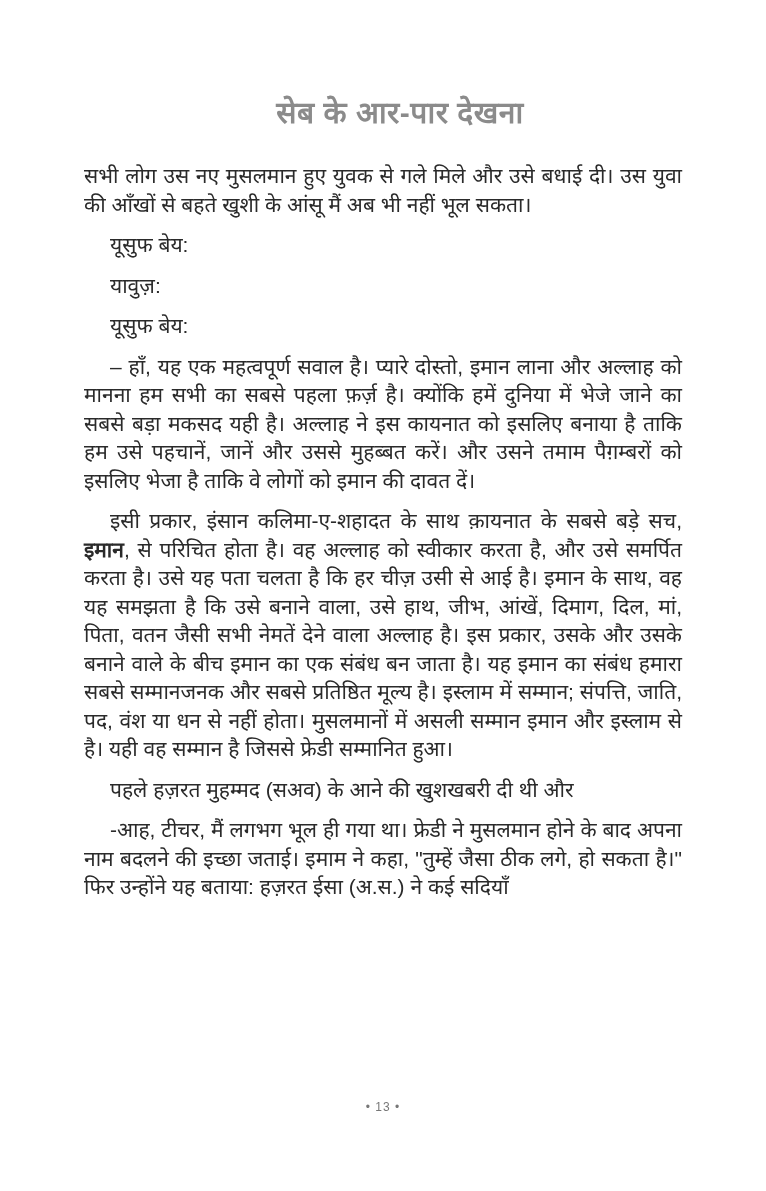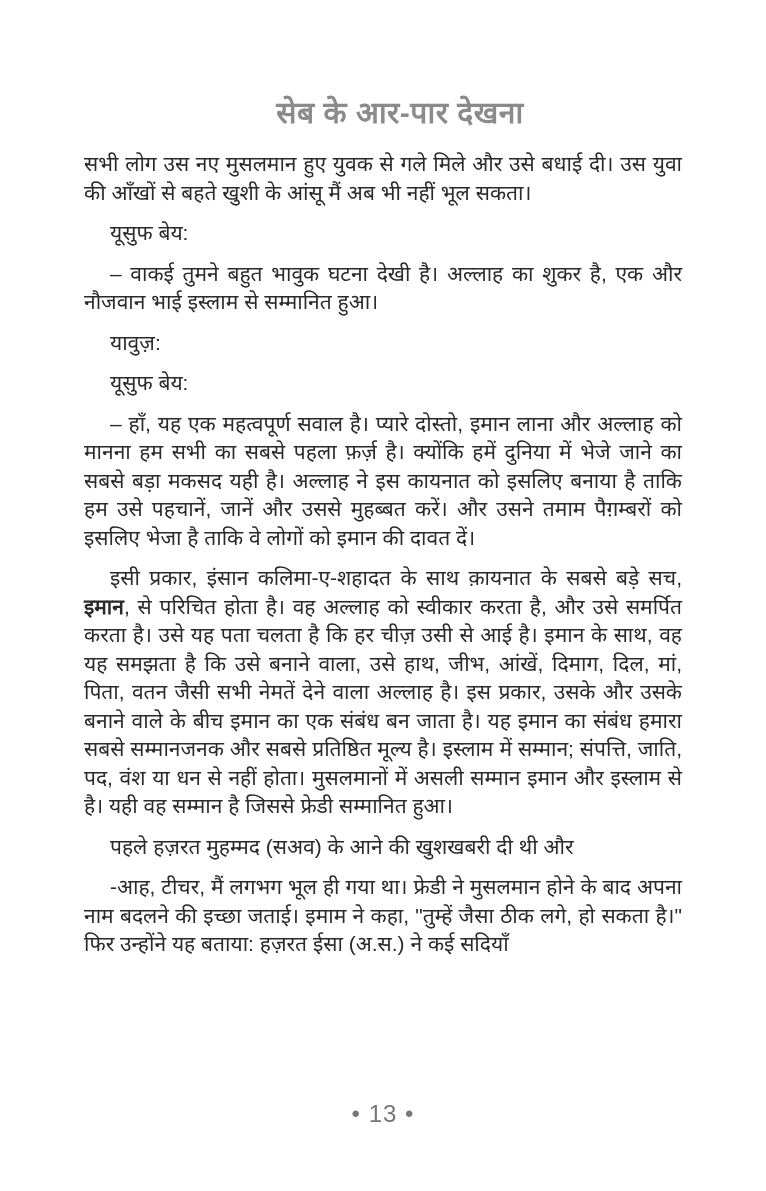--- a/index.html
+++ b/index.html
@@ -31,50 +31,49 @@
     position: absolute;
     top: 150px;
     left: 84px;
     width: 598px;
     color: var(--body-color, #2a2a2a);
     font-size: 21px;
     line-height: 28.5px;
     text-align: justify;
   }
   .body-text p {
-    margin: 0 0 12px 0;
+    margin: 12px 0 12px 0;
   }
   .body-text p.indent {
     text-indent: 26px;
   }
   .body-text b {
     font-weight: 700;
     font-family: Liberation Serif, serif;
   }
   .page-footer {
     position: absolute;
     top: 1100px;
     left: 0;
     width: 100%;
     text-align: center;
-    font-size: 24px;
+    font-size: 12px;
     color: var(--footer-color, #777777);
     letter-spacing: 1px;
   }
 </style>
 </head>
 <body>
 
 <div class="page" style="--bg: #ffffff; --title-color: #8b8b8b; --body-color: #2a2a2a; --footer-color: #777777;">
   <h1 class="chapter-title">सेब के आर-पार देखना</h1>
 
   <div class="body-text">
       <p><span>सभी लोग उस नए मुसलमान हुए युवक से गले मिले और उसे बधाई दी। उस युवा की आँखों से बहते खुशी के आंसू मैं अब भी नहीं भूल सकता।</span></p>
       <p class="indent"><span>यूसुफ बेय:</span></p>
-      <p class="indent"><span>– वाकई तुमने बहुत भावुक घटना देखी है। अल्लाह का शुकर है, एक और नौजवान भाई इस्लाम से सम्मानित हुआ।</span></p>
       <p class="indent"><span>यावुज़:</span></p>
       <p class="indent"><span>यूसुफ बेय:</span></p>
       <p class="indent"><span>– हाँ, यह एक महत्वपूर्ण सवाल है। प्यारे दोस्तो, इमान लाना और अल्लाह को मानना हम सभी का सबसे पहला फ़र्ज़ है। क्योंकि हमें दुनिया में भेजे जाने का सबसे बड़ा मकसद यही है। अल्लाह ने इस कायनात को इसलिए बनाया है ताकि हम उसे पहचानें, जानें और उससे मुहब्बत करें। और उसने तमाम पैग़म्बरों को इसलिए भेजा है ताकि वे लोगों को इमान की दावत दें।</span></p>
       <p class="indent"><span>इसी प्रकार, इंसान कलिमा-ए-शहादत के साथ क़ायनात के सबसे बड़े सच, </span><b>इमान</b><span>, से परिचित होता है। वह अल्लाह को स्वीकार करता है, और उसे समर्पित करता है। उसे यह पता चलता है कि हर चीज़ उसी से आई है। इमान के साथ, वह यह समझता है कि उसे बनाने वाला, उसे हाथ, जीभ, आंखें, दिमाग, दिल, मां, पिता, वतन जैसी सभी नेमतें देने वाला अल्लाह है। इस प्रकार, उसके और उसके बनाने वाले के बीच इमान का एक संबंध बन जाता है। यह इमान का संबंध हमारा सबसे सम्मानजनक और सबसे प्रतिष्ठित मूल्य है। इस्लाम में सम्मान; संपत्ति, जाति, पद, वंश या धन से नहीं होता। मुसलमानों में असली सम्मान इमान और इस्लाम से है। यही वह सम्मान है जिससे फ्रेडी सम्मानित हुआ।</span></p>
       <p class="indent"><span>पहले हज़रत मुहम्मद (सअव) के आने की खुशखबरी दी थी और</span></p>
       <p class="indent"><span>-आह, टीचर, मैं लगभग भूल ही गया था। फ्रेडी ने मुसलमान होने के बाद अपना नाम बदलने की इच्छा जताई। इमाम ने कहा, "तुम्हें जैसा ठीक लगे, हो सकता है।" फिर उन्होंने यह बताया: हज़रत ईसा (अ.स.) ने कई सदियाँ</span></p>
     </div>
 
   <div class="page-footer">• 13 •</div>
 </div>

